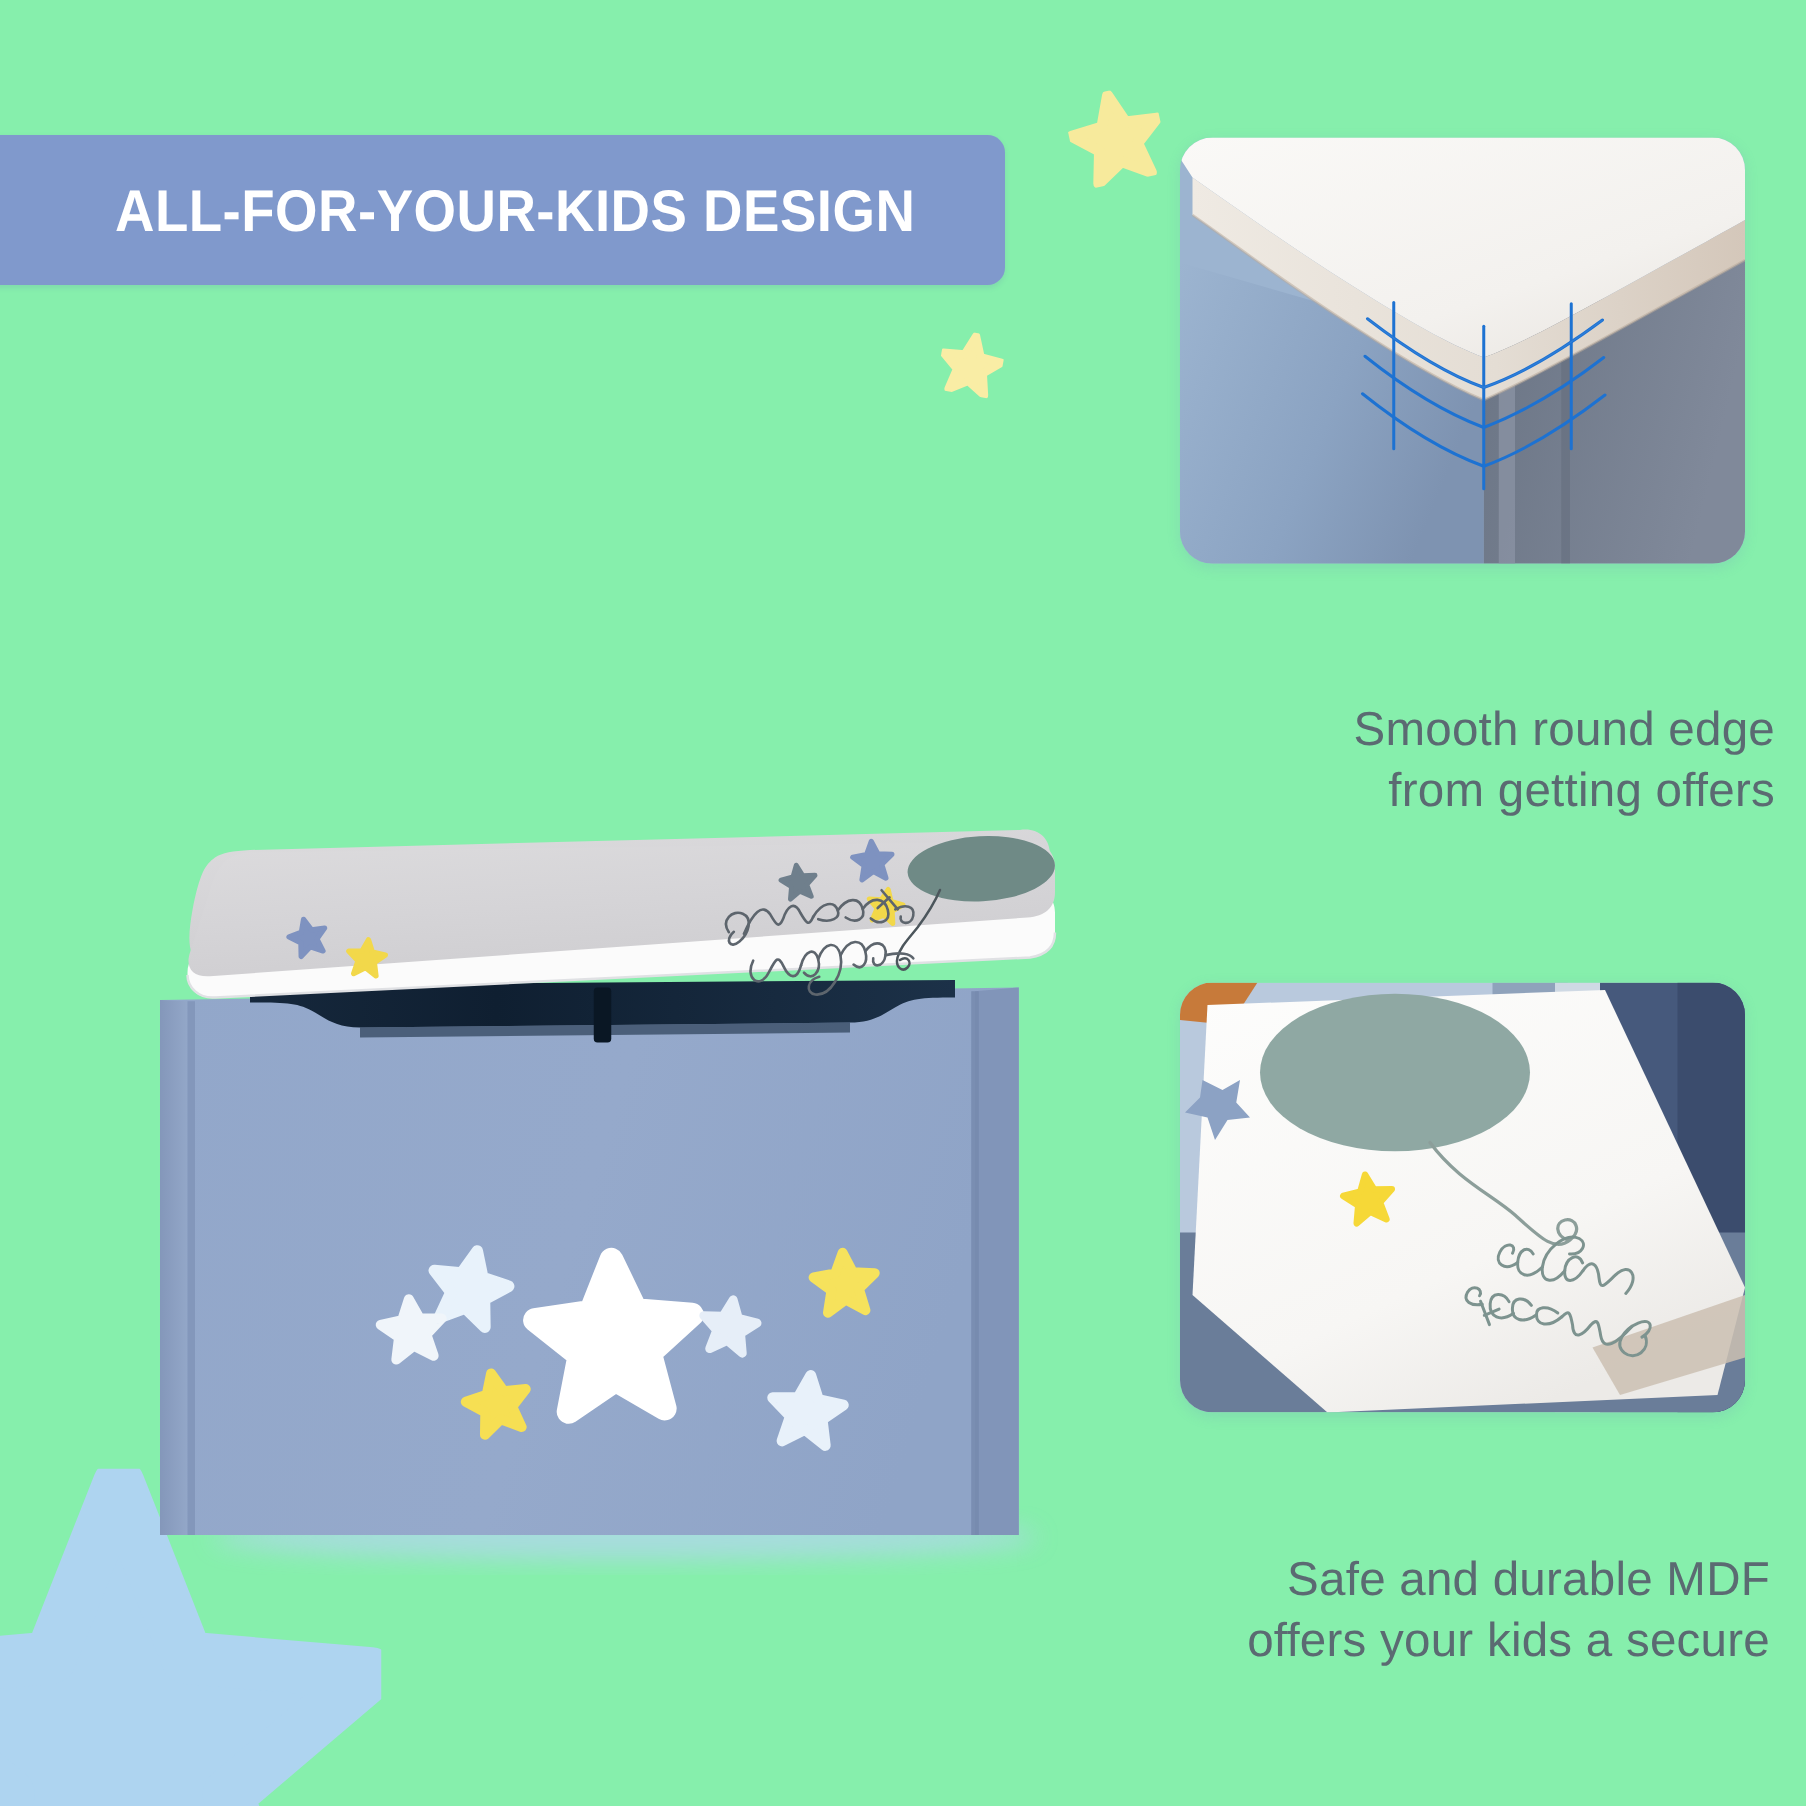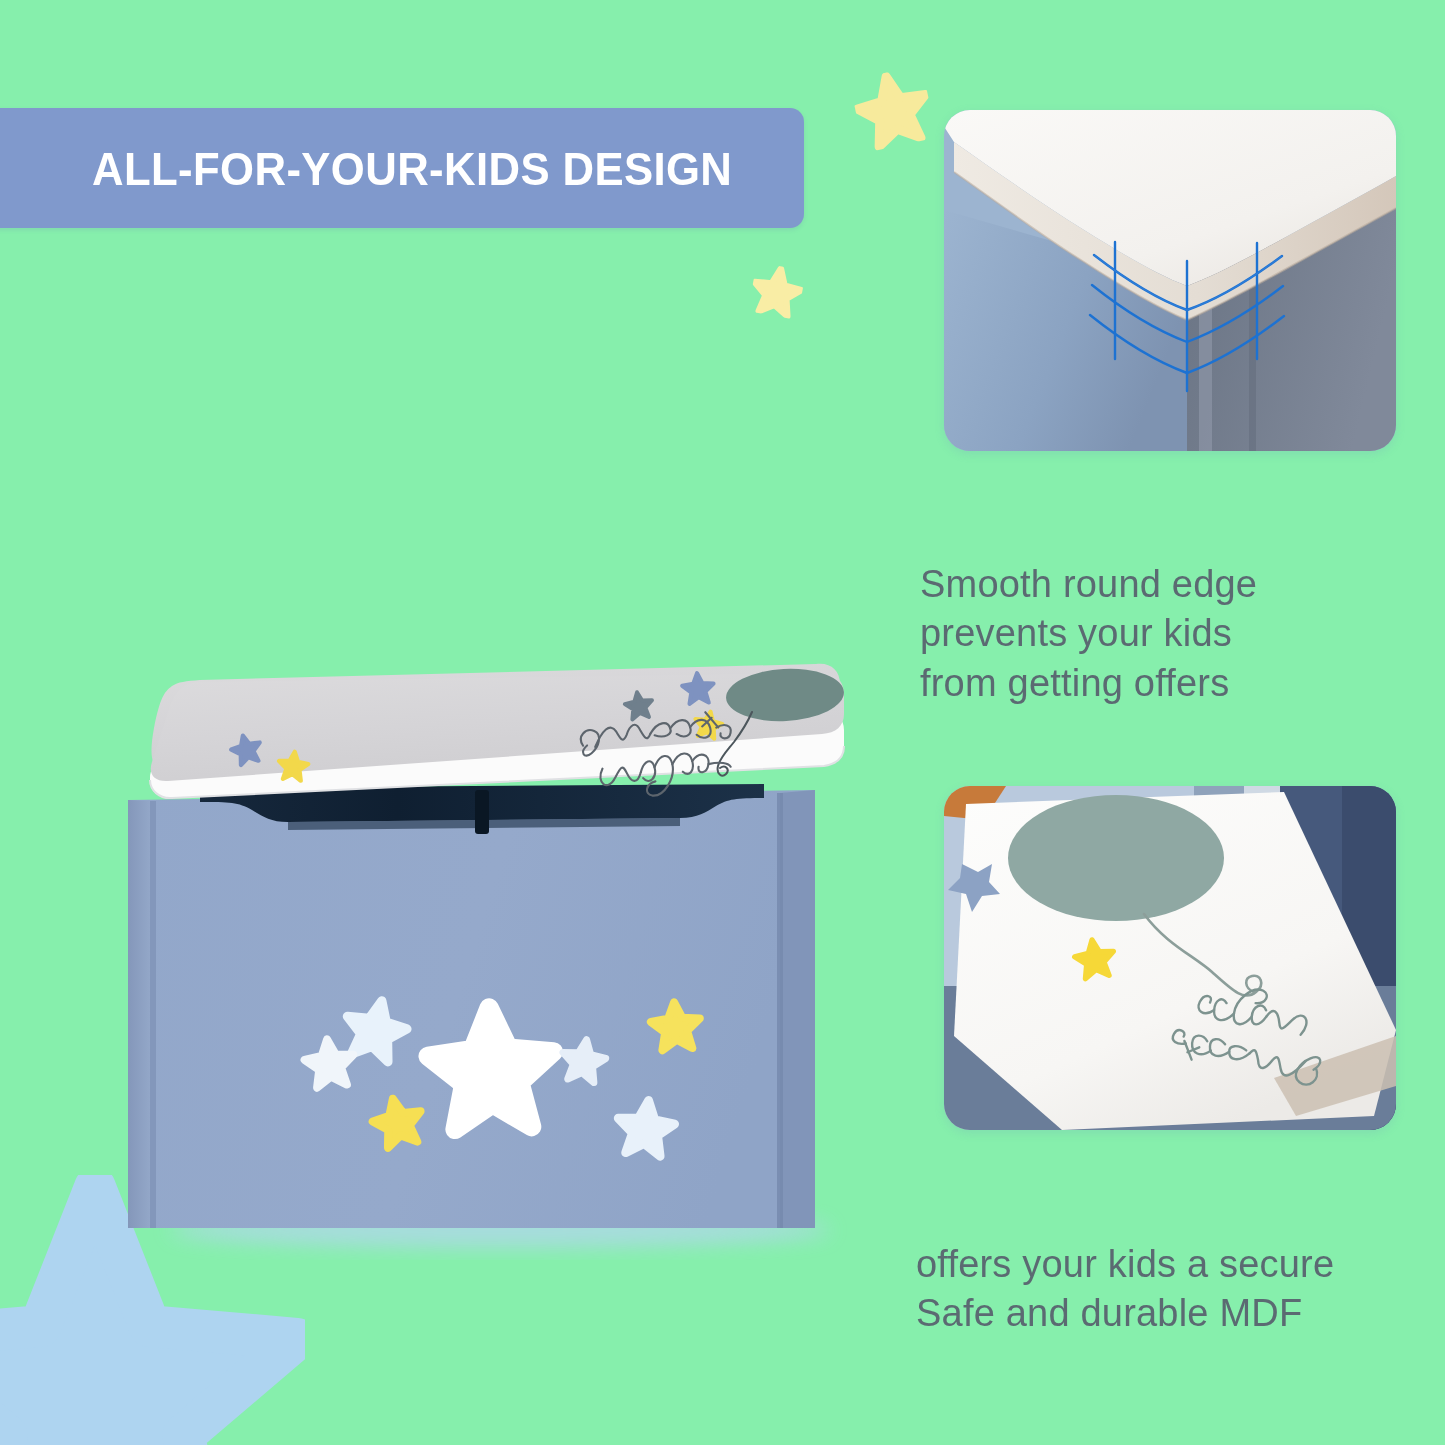--- a/index.html
+++ b/index.html
@@ -72,21 +72,21 @@
     left: 944px;
     top: 786px;
     width: 452px;
     height: 344px;
   }
   .panel svg { display: block; width: 100%; height: 100%; }
 
   .caption {
     position: absolute;
     width: 500px;
-    text-align: left;
+    text-align: right;
     color: #5b6a72;
     font-size: 38px;
     line-height: 1.30;
     font-weight: 300;
     letter-spacing: 0.2px;
   }
   #caption-top { left: 920px; top: 560px; }
   #caption-bottom { left: 916px; top: 1240px; }
   .caption span { display: block; }
 
@@ -174,21 +174,20 @@
         <path d="M313 133 L313 249"></path>
       </g>
       <g stroke="#3f8ae0" stroke-width="1.2" fill="none" opacity="0.5">
         <path d="M150 145 C 185 172 215 190 243 200 C 272 190 303 172 338 146"></path>
       </g>
     </svg>
   </div>
 
   <div class="caption" id="caption-top">
     <span>Smooth round edge</span>
-    <span>prevents your kids</span>
     <span>from getting offers</span>
   </div>
 
   <div class="panel" id="panel-bottom">
     <svg viewBox="0 0 452 344" preserveAspectRatio="none">
       <defs>
         <linearGradient id="lidGrad2" x1="0" y1="0" x2="0.6" y2="1">
           <stop offset="0%" stop-color="#fdfdfc"></stop>
           <stop offset="70%" stop-color="#f7f6f4"></stop>
           <stop offset="100%" stop-color="#eceae7"></stop>
@@ -227,22 +226,22 @@
         <path d="M-96 34 C -104 50 -92 60 -84 46 C -78 36 -76 30 -72 40 C -68 50 -62 54 -58 42"></path>
         <path d="M-58 42 C -54 30 -46 28 -44 38 C -42 48 -50 56 -56 48"></path>
         <path d="M-44 38 C -38 24 -28 24 -26 36 C -24 50 -36 68 -48 66 C -56 64 -54 54 -44 52"></path>
         <path d="M-26 36 C -18 22 -8 24 -6 34 C -4 44 -10 50 -16 44"></path>
         <path d="M-6 34 C 2 24 12 28 10 38 C 8 48 -2 48 0 40"></path>
       </g>
     </svg>
   </div>
 
   <div class="caption" id="caption-bottom">
+    <span>Safe and durable MDF</span>
     <span>offers your kids a secure</span>
-    <span>Safe and durable MDF</span>
   </div>
 
   <div id="product">
     <svg viewBox="0 0 790 610">
       <defs>
         <linearGradient id="lidTopGrad" x1="0" y1="0" x2="0.4" y2="1">
           <stop offset="0%" stop-color="#dcdbdd"></stop>
           <stop offset="55%" stop-color="#d5d4d7"></stop>
           <stop offset="100%" stop-color="#cfced1"></stop>
         </linearGradient>

